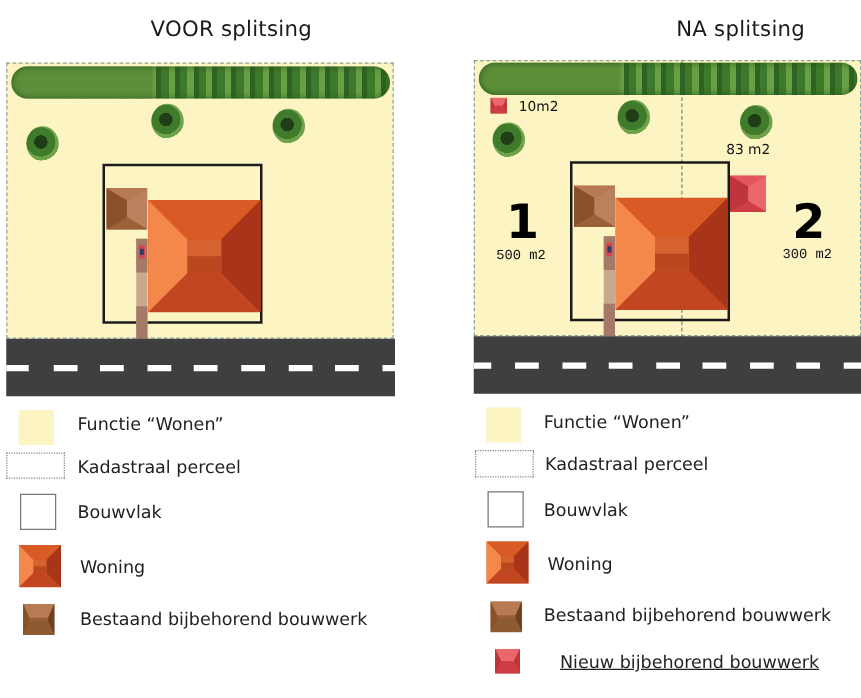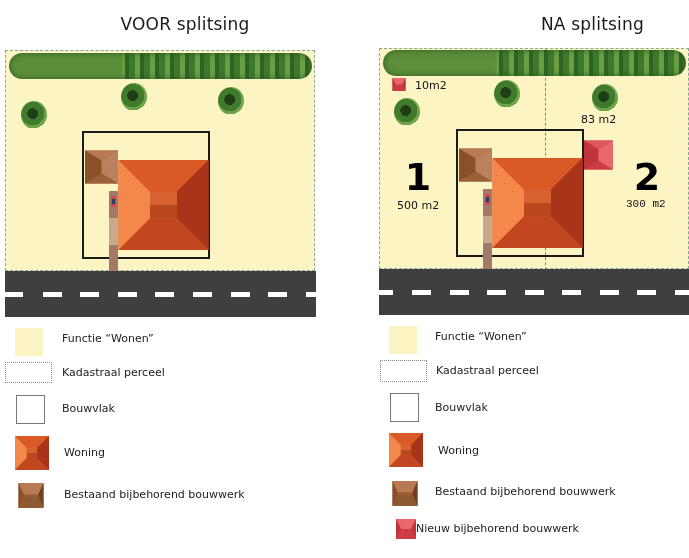--- a/index.html
+++ b/index.html
@@ -13,21 +13,21 @@
   .dash{position:absolute;height:5px;width:19px;background:#fff;}
   .divider{position:absolute;border-left:1px dashed #6a8f86;}
   .house{position:absolute;}
   .annex{position:absolute;}
   .drive{position:absolute;background:#c9a98c;}
   .drive-end{position:absolute;background:#a57967;}
   .car{position:absolute;width:5px;height:11px;background:#d9434a;border-radius:2px;}
   .car::after{content:"";position:absolute;left:1px;top:3px;width:3px;height:5px;background:#2d3b66;}
   .bignum{position:absolute;font-size:38px;font-weight:bold;color:#000;text-align:center;width:40px;}
   .area{position:absolute;font-size:11px;color:#111;white-space:nowrap;}
-  .legend-label{position:absolute;font-size:11px;color:#222;white-space:nowrap;}
+  .legend-label{position:absolute;font-size:14px;color:#222;white-space:nowrap;}
   .sw{position:absolute;}
 </style>
 </head>
 <body>
 
 <svg width="0" height="0" style="position:absolute">
   <defs>
     <symbol id="roof-house" viewBox="0 0 100 100">
       <rect x="0" y="0" width="100" height="100" fill="#c94a1e"></rect>
       <polygon points="0,0 100,0 65,35 35,35" fill="#d95a24"></polygon>
@@ -150,21 +150,21 @@
     </svg>
   <svg class="house" style="left:492px;top:158px;" width="91" height="90">
       <use href="#roof-house"></use>
     </svg>
   <div class="drive" style="left:483px;top:189px;width:9px;height:80px;"></div>
   <div class="drive-end" style="left:483px;top:189px;width:9px;height:27px;"></div>
   <div class="drive-end" style="left:483px;top:243px;width:9px;height:26px;"></div>
   <div class="car" style="left:485px;top:194px;"></div>
 
   <div class="bignum" style="left:398px;top:155px;">1</div>
-  <div class="area" style="left:397px;top:199px;">500 m2</div>
+  <div class="area" style="left:397px;top:199px;font-family:Liberation Mono, monospace;">500 m2</div>
   <div class="bignum" style="left:627px;top:155px;">2</div>
   <div class="area" style="left:626px;top:198px;font-family:Liberation Mono, monospace;">300 m2</div>
 
   <div class="road" style="left:379px;top:269px;width:310px;height:46px;">
     <div class="dash" style="left:0;top:21px;width:14px;"></div>
     <div class="dash" style="left:33px;top:21px;"></div>
     <div class="dash" style="left:71px;top:21px;"></div>
     <div class="dash" style="left:108px;top:21px;"></div>
     <div class="dash" style="left:146px;top:21px;"></div>
     <div class="dash" style="left:183px;top:21px;"></div>
@@ -190,14 +190,14 @@
   <div class="legend-label" style="left:438px;top:444px;">Woning</div>
 
   <svg class="sw" style="left:387px;top:481px;" width="36" height="25">
       <use href="#roof-annex-h"></use>
     </svg>
   <div class="legend-label" style="left:435px;top:485px;">Bestaand bijbehorend bouwwerk</div>
 
   <svg class="sw" style="left:387px;top:519px;" width="38" height="20">
       <use href="#roof-new-h"></use>
     </svg>
-  <div class="legend-label" style="left:416px;top:522px;">Nieuw bijbehorend bouwwerk</div>
+  <div class="legend-label" style="left:448px;top:522px;text-decoration:underline;">Nieuw bijbehorend bouwwerk</div>
 </div>
 
 </body></html>

